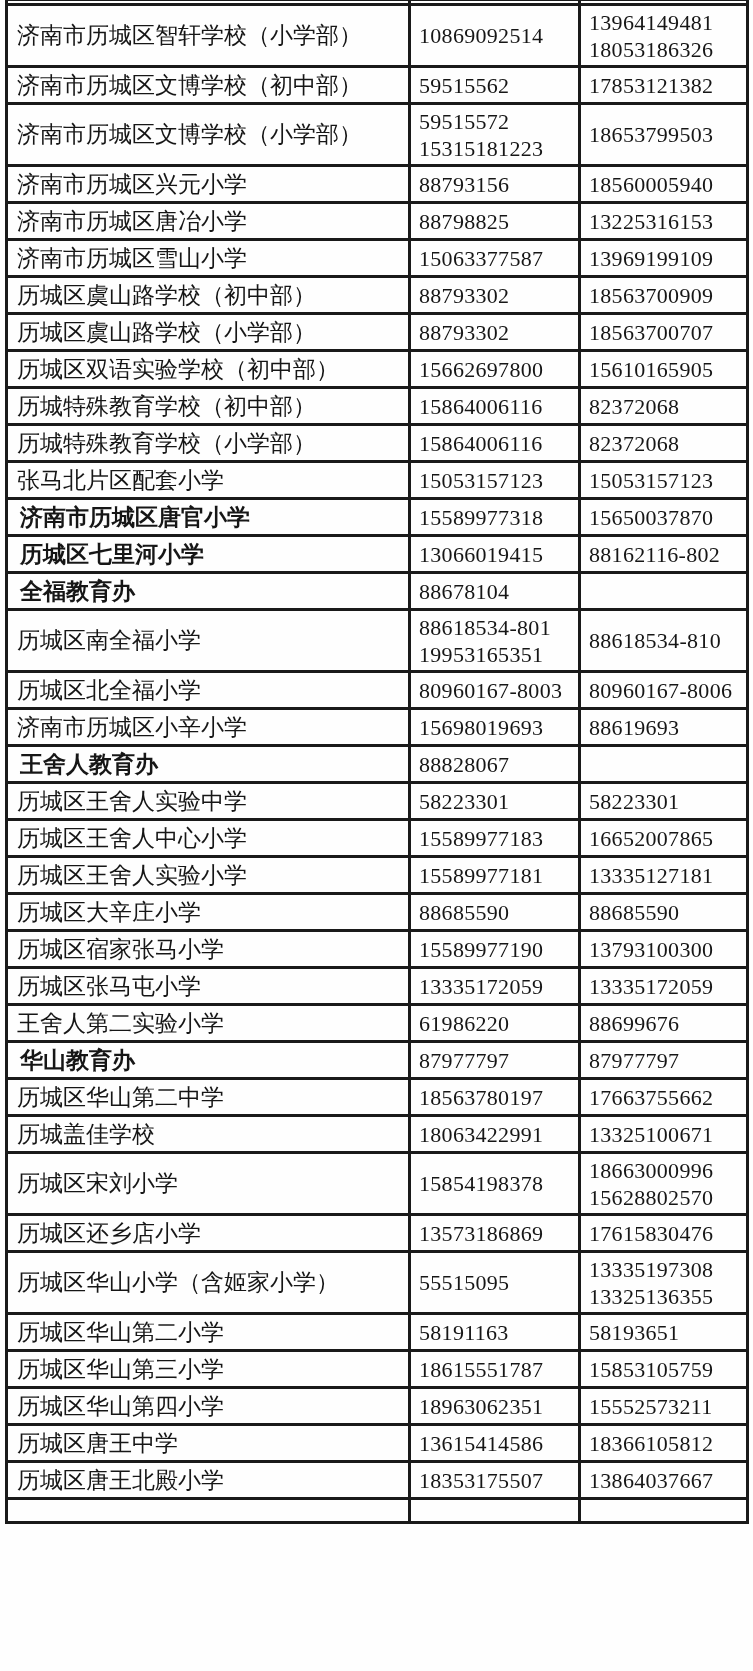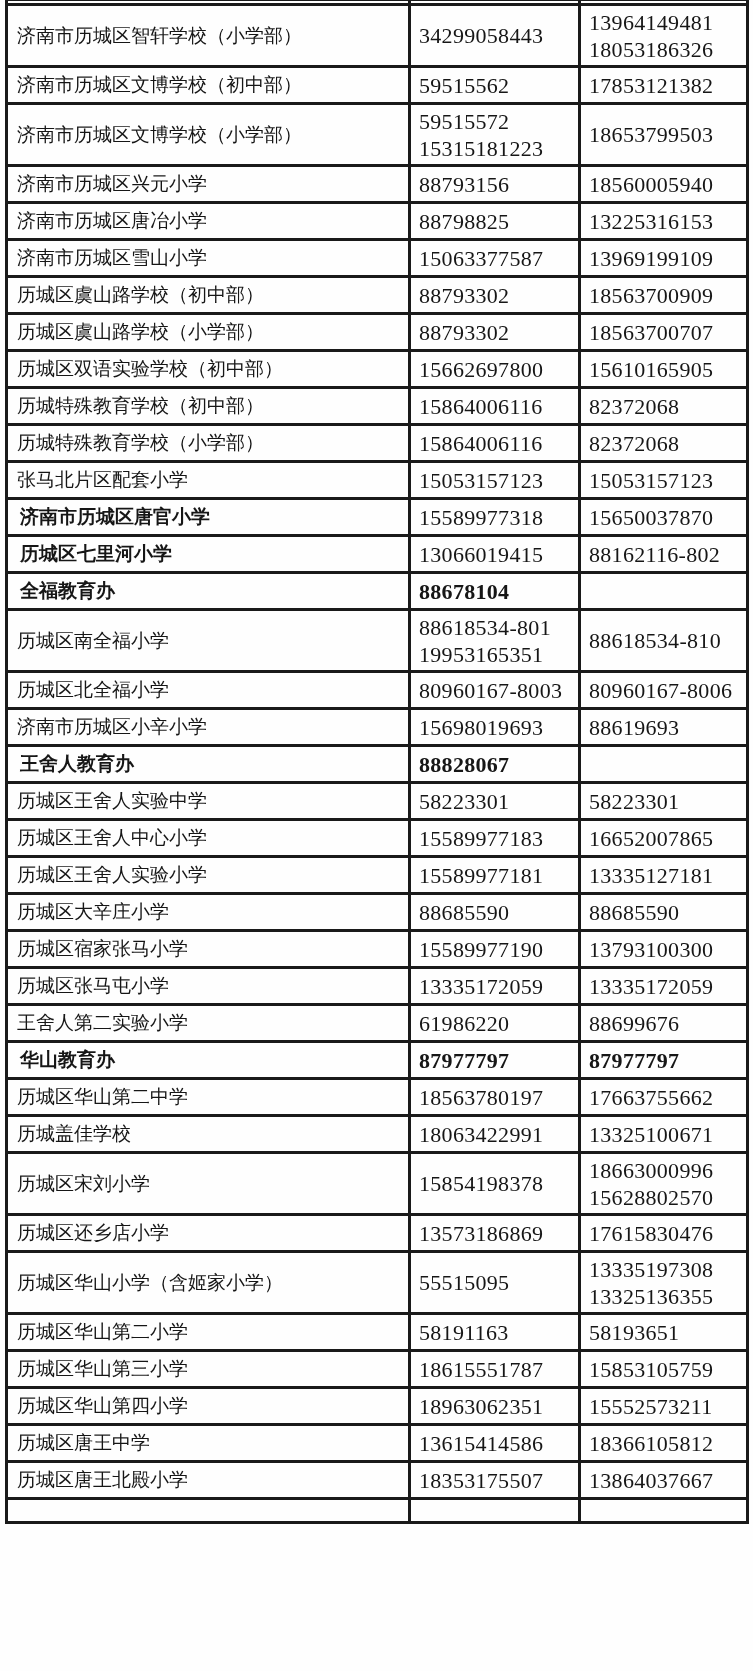--- a/index.html
+++ b/index.html
@@ -20,55 +20,55 @@
   col.c-name  { width: 403px; }
   col.c-ph1   { width: 170px; }
   col.c-ph2   { width: 168px; }
   td {
     border: 3px solid #1a1a1a;
     vertical-align: middle;
     color: #161616;
     overflow: hidden;
   }
   td.name {
-    font-size: 19px;
+    font-size: 23px;
     padding: 0 4px 0 9px;
   }
   td.phone {
     font-size: 22px;
     padding: 0 2px 0 8px;
     white-space: pre-line;
     line-height: 27px;
     letter-spacing: 0.3px;
   }
   tr.row          { height: 37px; }
   tr.tall         { height: 62px; }
   tr.partial-top  { height: 5px; }
   tr.partial-bottom { height: 24px; }
   tr.bold-name td.name     { font-weight: bold; padding-left: 12px; }
-  tr.bold-phones td.phone  { font-weight: bold; }
+  tr.bold-phones td.phone  { font-weight: normal; }
 </style>
 </head>
 <body>
 
 <table class="phone-table">
   <colgroup>
     <col class="c-name">
     <col class="c-ph1">
     <col class="c-ph2">
   </colgroup>
   <tbody>
       <tr class="row partial-top">
     <td class="name"></td>
     <td class="phone"></td>
     <td class="phone"></td>
   </tr>
       <tr class="row tall">
     <td class="name">济南市历城区智轩学校（小学部）</td>
-    <td class="phone">34299058443</td>
+    <td class="phone">10869092514</td>
     <td class="phone">13964149481
 18053186326</td>
   </tr>
       <tr class="row">
     <td class="name">济南市历城区文博学校（初中部）</td>
     <td class="phone">59515562</td>
     <td class="phone">17853121382</td>
   </tr>
       <tr class="row tall">
     <td class="name">济南市历城区文博学校（小学部）</td>

